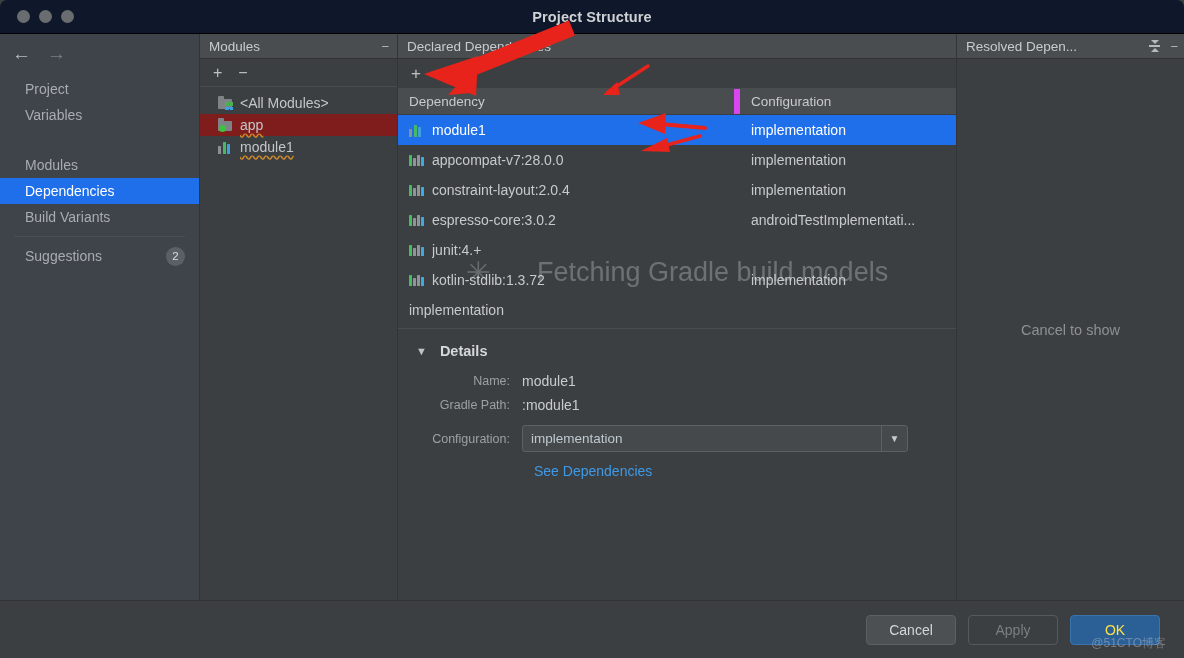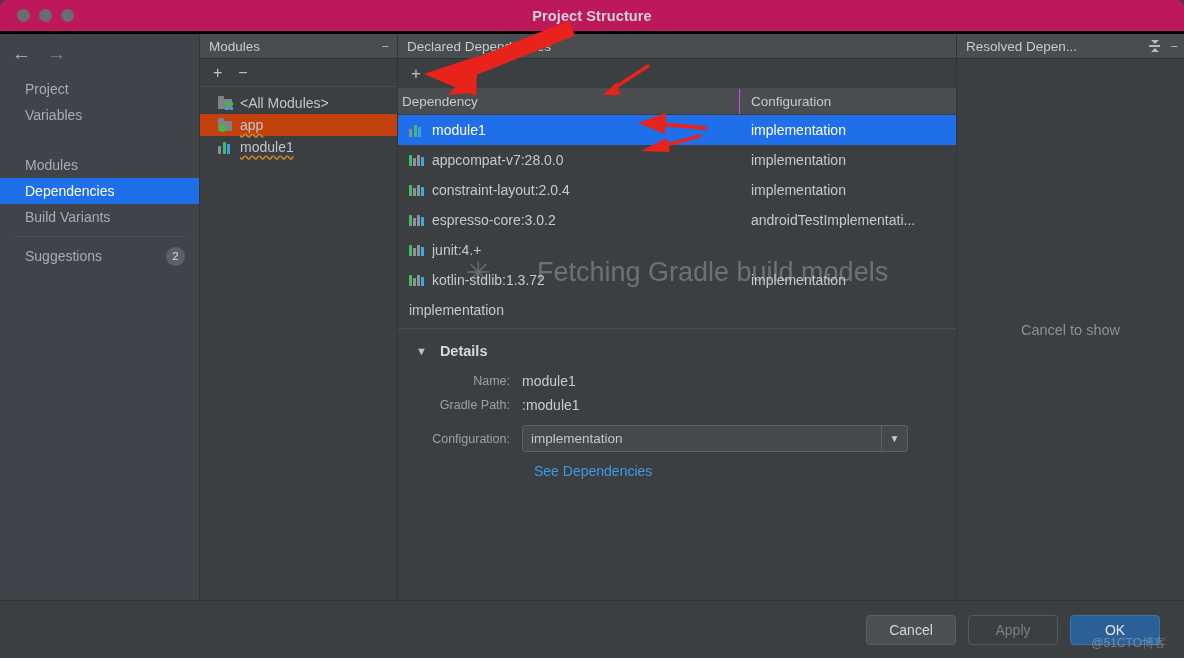--- a/index.html
+++ b/index.html
@@ -12,22 +12,22 @@
   #app {
     position: relative;
     width: 1184px; height: 658px;
     background: #3c3f41;
     display: flex; flex-direction: column;
   }
 
   
   .titlebar {
     height: 34px; flex: 0 0 34px;
-    background: #be185d;
-    border-bottom: 3px solid #000000;
+    background: #0f172a;
+    border-bottom: 1px solid #000000;
     display: flex; align-items: center;
     position: relative;
     border-top-left-radius: 7px; border-top-right-radius: 7px;
   }
   .traffic { display: flex; gap: 9px; padding-left: 17px; }
   .dot { width: 13px; height: 13px; border-radius: 50%; background: #6a6d6f; }
   .title-text {
     position: absolute; left: 0; right: 0; text-align: center;
     font-size: 14.5px; font-weight: bold; color: #cfd2d4;
     letter-spacing: .1px;
@@ -81,21 +81,21 @@
     height: 28px; flex: 0 0 28px; background: #3c3f41;
     border-bottom: 1px solid #4a4d4f;
     display: flex; align-items: center; gap: 16px; padding-left: 13px;
   }
   .tb-btn { color: #c0c3c5; font-size: 16px; line-height: 1; }
   .mod-list { padding-top: 5px; }
   .mod-item {
     height: 22px; display: flex; align-items: center; gap: 7px;
     padding-left: 18px; font-size: 14px; color: #c3c6c8;
   }
-  .mod-item.selected { background: #c2410c; }
+  .mod-item.selected { background: #7f1d1d; }
   .squig {
     text-decoration: underline wavy #d08a2a;
     text-underline-offset: 3px;
   }
 
   
   .ic { width: 15px; height: 14px; flex: 0 0 15px; position: relative; }
   .ic.folder::before {
     content: ""; position: absolute; left: 0; top: 3px;
     width: 14px; height: 10px; background: #7e8387; border-radius: 1px;
@@ -136,21 +136,21 @@
     border-bottom: 1px solid #4a4d4f;
     display: flex; align-items: center; padding-left: 13px;
   }
   .dep-toolbar .tb-btn { font-size: 17px; }
   .col-head {
     height: 26px; flex: 0 0 26px; background: #4a4d4f;
     border-bottom: 1px solid #3a3d3f;
     display: flex; align-items: center;
     font-size: 13.5px; color: #c7cacc;
   }
-  .col-head .c1 { flex: 1 1 auto; padding-left: 4px; border-right: 1px solid #d946ef; height: 100%; display: flex; align-items: center; }
+  .col-head .c1 { flex: 1 1 auto; padding-left: 11px; border-right: 6px solid #d946ef; height: 100%; display: flex; align-items: center; }
   .col-head .c2 { width: 216px; flex: 0 0 216px; padding-left: 11px; }
   .dep-list { flex: 0 0 214px; overflow: hidden; position: relative; border-bottom: 1px solid #4a4d4f; }
   .dep-row { height: 30px; display: flex; align-items: center; font-size: 14px; color: #c7cacc; }
   .dep-row.selected { background: #1f6feb; color: #ffffff; }
   .dep-row .d1 { flex: 1 1 auto; display: flex; align-items: center; gap: 8px; padding-left: 11px; min-width: 0; }
   .dep-row .d2 { width: 216px; flex: 0 0 216px; padding-left: 11px; white-space: nowrap; overflow: hidden; }
   .dep-name { white-space: nowrap; overflow: hidden; text-overflow: ellipsis; }
 
   
   .fetching {
@@ -209,21 +209,21 @@
     gap: 12px; padding-right: 24px; position: relative;
     border-bottom-left-radius: 7px; border-bottom-right-radius: 7px;
   }
   .btn {
     height: 30px; min-width: 90px; border-radius: 4px;
     display: flex; align-items: center; justify-content: center;
     font-size: 14px;
   }
   .btn.secondary { background: #4c5052; border: 1px solid #5c6062; color: #d4d7d9; }
   .btn.disabled { background: #3c3f41; border: 1px solid #55595b; color: #7b7f82; }
-  .btn.primary { background: #2a6096; border: 1px solid #3a73ad; color: #e5e5e5; }
+  .btn.primary { background: #2a6096; border: 1px solid #3a73ad; color: #fde047; }
   .watermark {
     position: absolute; right: 18px; bottom: 6px;
     font-size: 12px; color: rgba(190,195,200,.45);
   }
 
   
   .annot { position: absolute; inset: 0; pointer-events: none; }
 </style>
 </head>
 <body>

